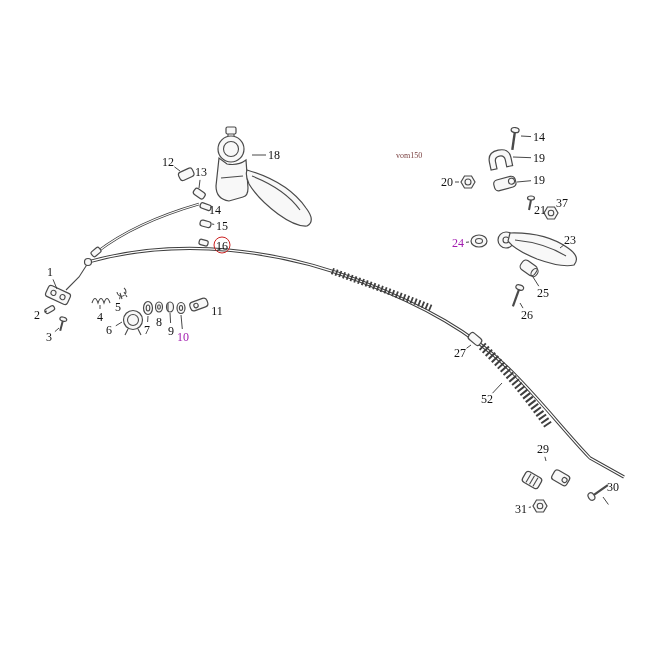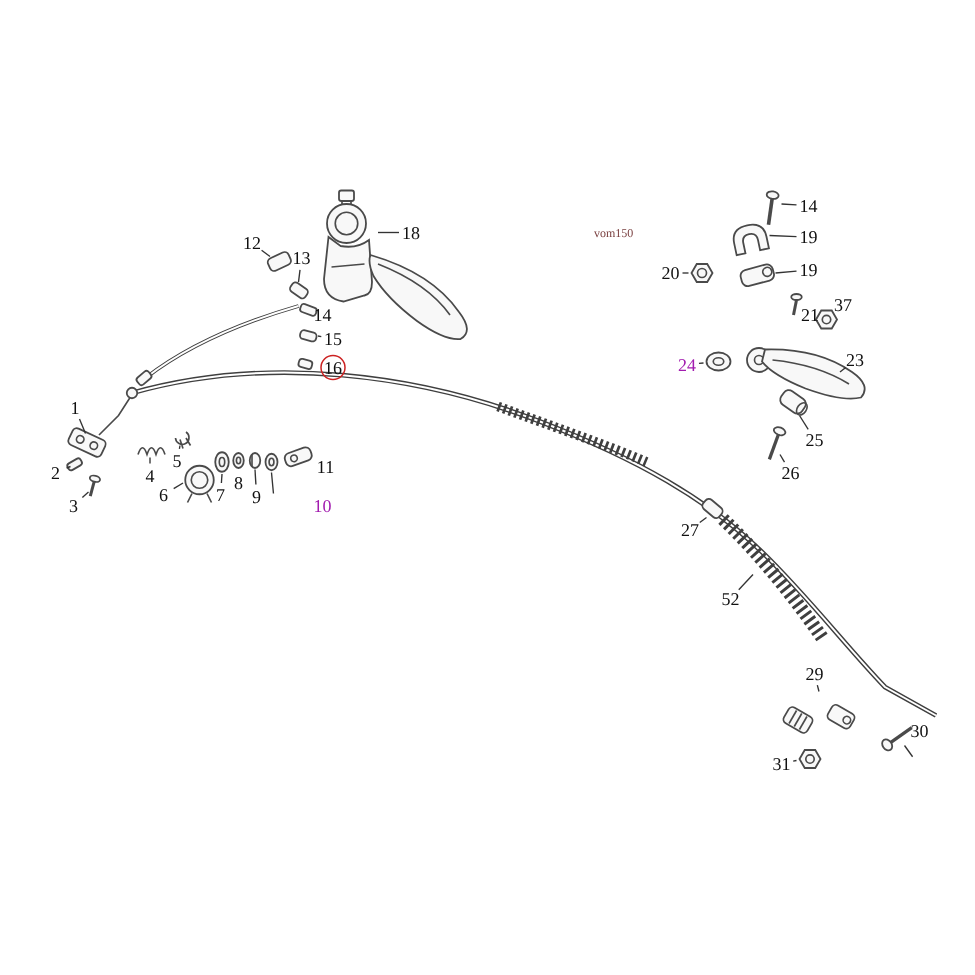--- a/index.html
+++ b/index.html
@@ -223,21 +223,21 @@
   <div id="callout-layer">
       <div class="callout" style="left: 50px; top: 272px; color: rgb(17, 17, 17);">1</div>
       <div class="callout" style="left: 37px; top: 315px; color: rgb(17, 17, 17);">2</div>
       <div class="callout" style="left: 49px; top: 337px; color: rgb(17, 17, 17);">3</div>
       <div class="callout" style="left: 100px; top: 317px; color: rgb(17, 17, 17);">4</div>
       <div class="callout" style="left: 118px; top: 307px; color: rgb(17, 17, 17);">5</div>
       <div class="callout" style="left: 109px; top: 330px; color: rgb(17, 17, 17);">6</div>
       <div class="callout" style="left: 147px; top: 330px; color: rgb(17, 17, 17);">7</div>
       <div class="callout" style="left: 159px; top: 322px; color: rgb(17, 17, 17);">8</div>
       <div class="callout" style="left: 171px; top: 331px; color: rgb(17, 17, 17);">9</div>
-      <div class="callout" style="left: 183px; top: 337px; color: #a21caf; margin-left: 32px;">10</div>
+      <div class="callout" style="left: 183px; top: 337px; color: #a21caf;">10</div>
       <div class="callout" style="left: 217px; top: 311px; color: rgb(17, 17, 17);">11</div>
       <div class="callout" style="left: 168px; top: 162px; color: rgb(17, 17, 17);">12</div>
       <div class="callout" style="left: 201px; top: 172px; color: rgb(17, 17, 17);">13</div>
       <div class="callout" style="left: 215px; top: 210px; color: rgb(17, 17, 17);">14</div>
       <div class="callout" style="left: 222px; top: 226px; color: rgb(17, 17, 17);">15</div>
       <div class="callout highlighted" style="left: 222px; top: 245px; color: rgb(17, 17, 17); border-color: rgb(204, 34, 34);">16</div>
       <div class="callout" style="left: 539px; top: 137px; color: rgb(17, 17, 17);">14</div>
       <div class="callout" style="left: 539px; top: 158px; color: rgb(17, 17, 17);">19</div>
       <div class="callout" style="left: 539px; top: 180px; color: rgb(17, 17, 17);">19</div>
       <div class="callout" style="left: 447px; top: 182px; color: rgb(17, 17, 17);">20</div>

